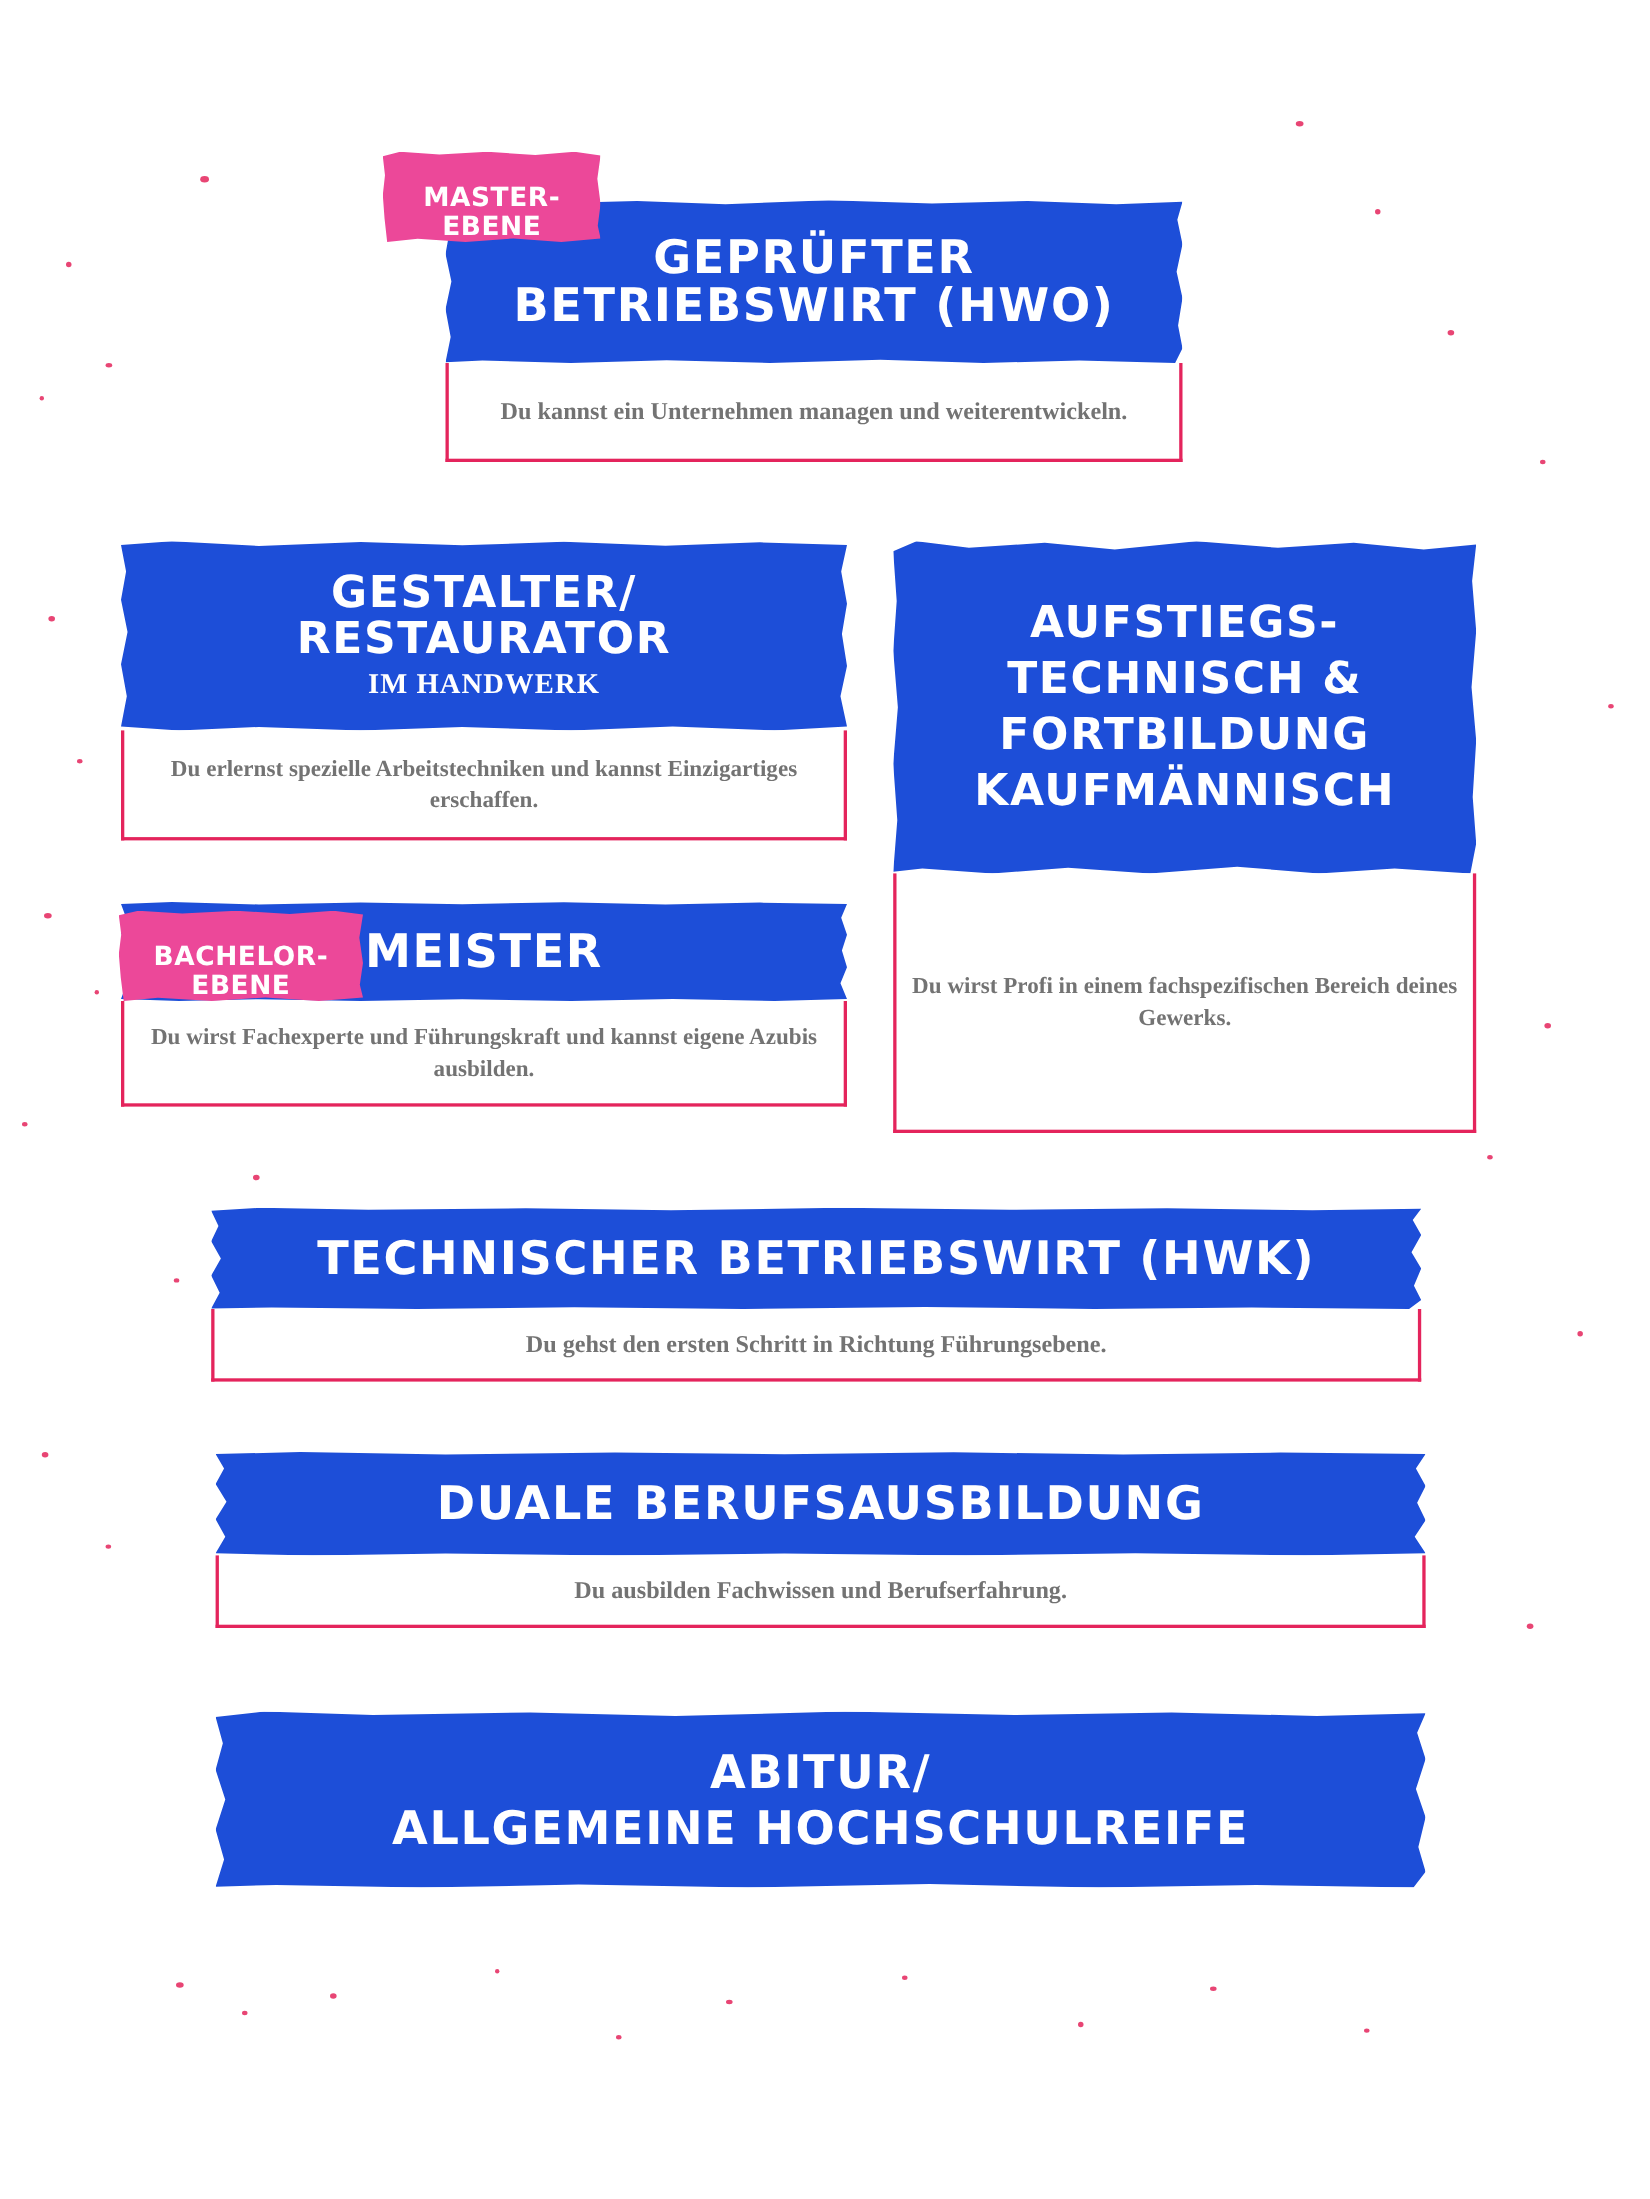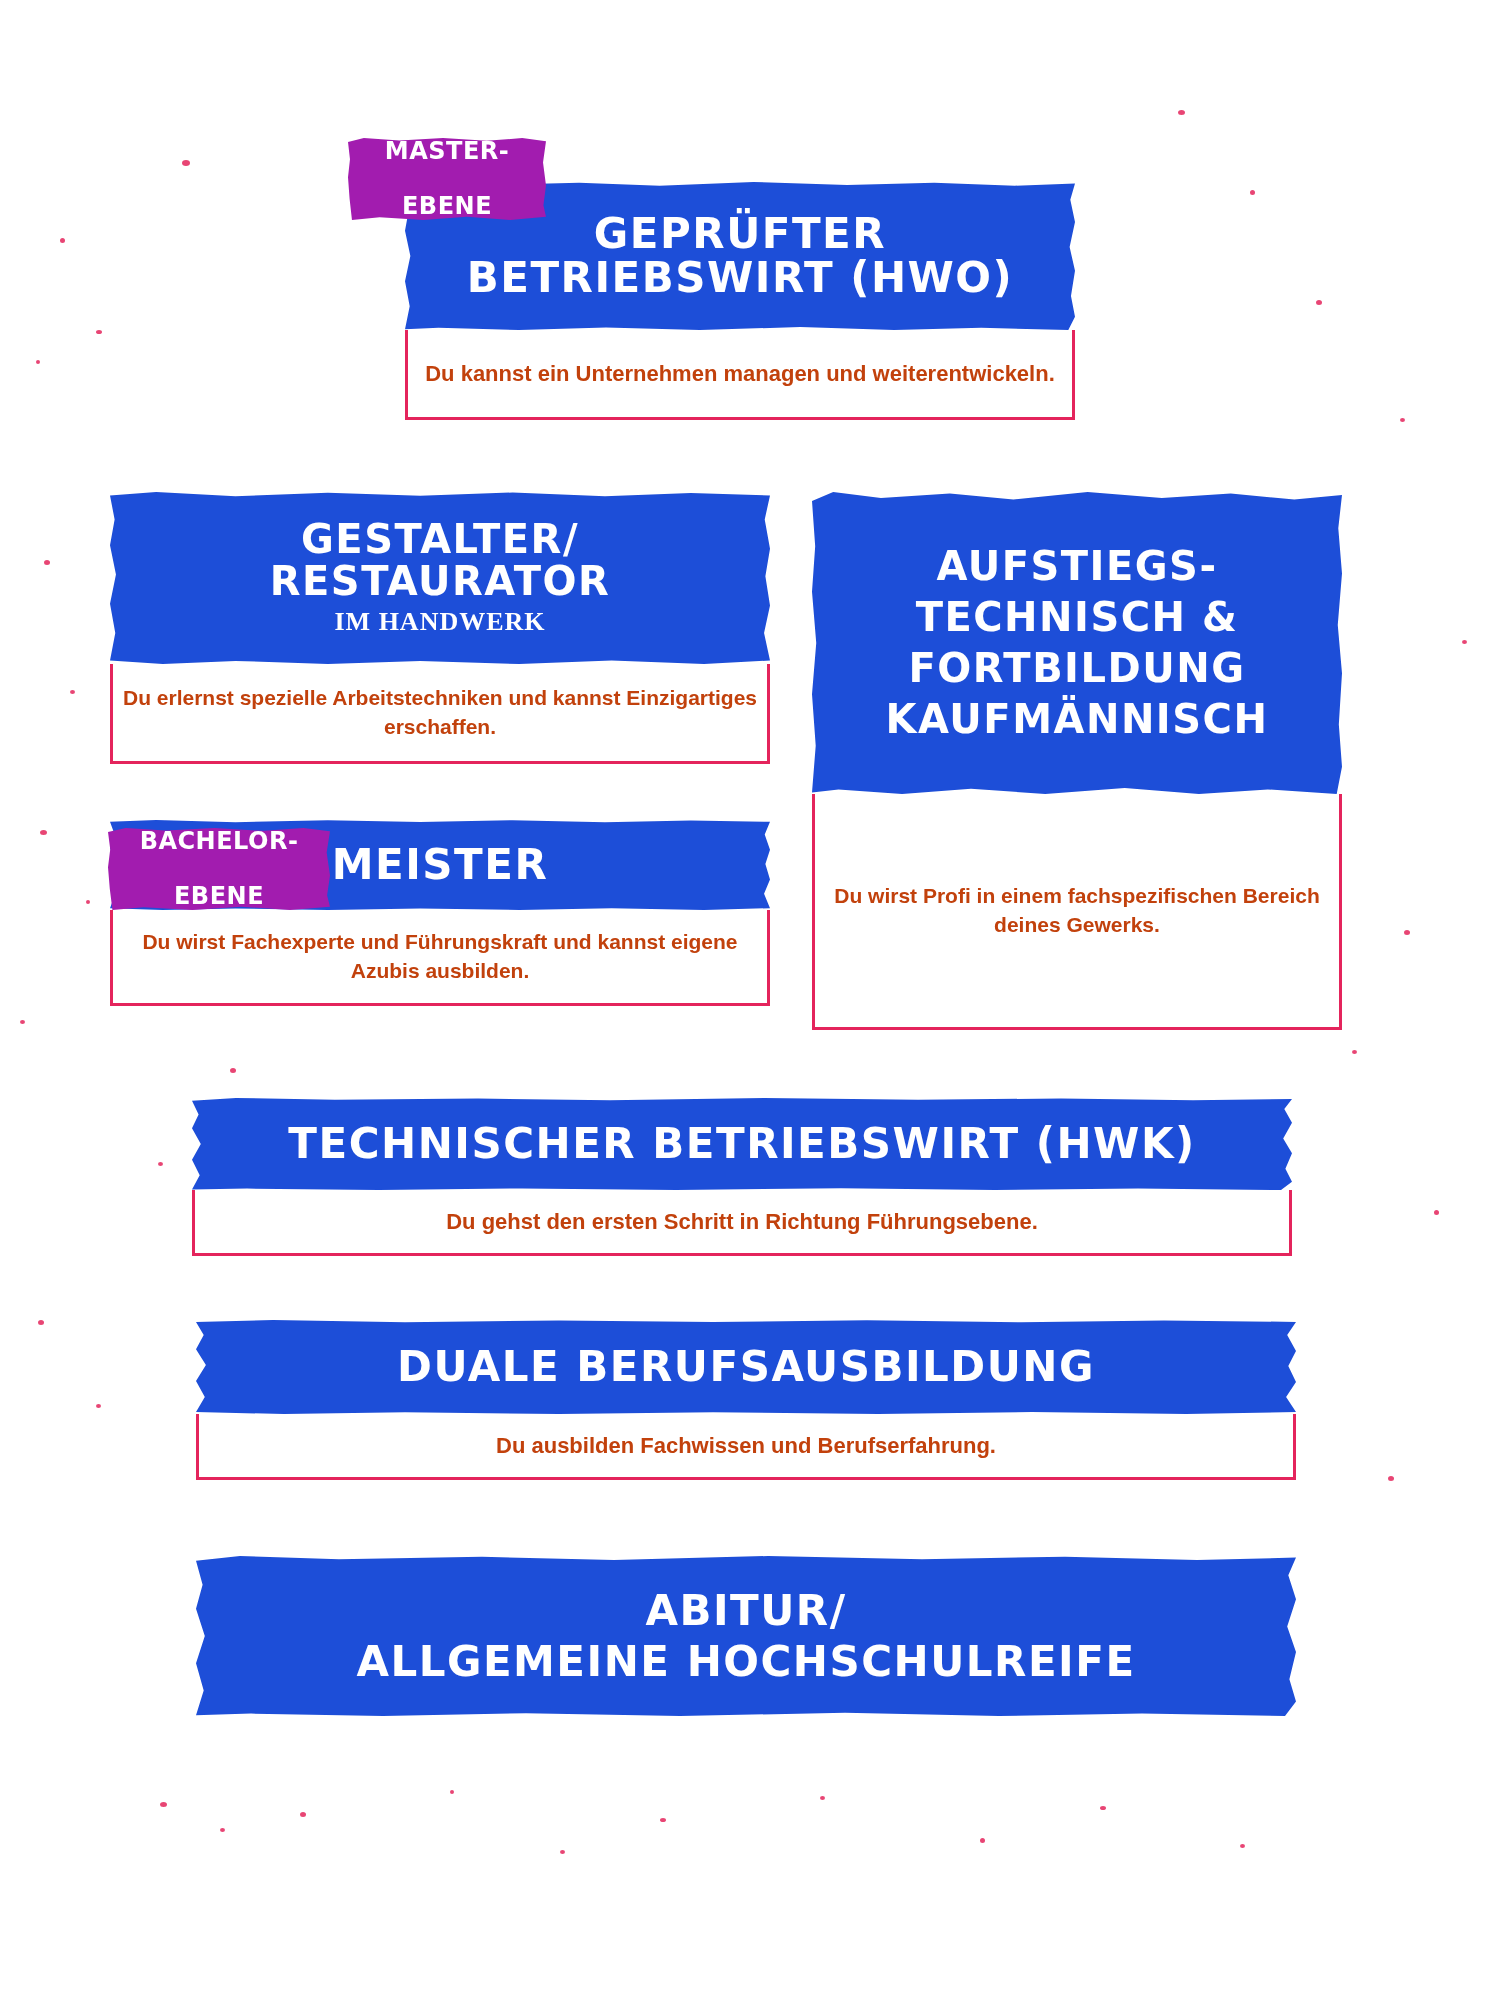--- a/index.html
+++ b/index.html
@@ -62,49 +62,49 @@
     font-family: Liberation Serif, serif;
     font-weight: bold;
     letter-spacing: 1px;
     text-transform: uppercase;
     margin-top: 4px;
   }
   .desc {
     background: #ffffff;
     border: 3px solid #e4245c;
     border-top: none;
-    color: #c2410c;
-    font-family: Liberation Sans, sans-serif;
+    color: #737373;
+    font-family: Liberation Serif, serif;
     font-weight: bold;
     text-align: center;
     display: flex;
     align-items: center;
     justify-content: center;
     box-sizing: border-box;
     line-height: 1.35;
     padding: 6px 0;
   }
 
   
   .rough-a { clip-path: polygon(0% 3%, 4% 0%, 13% 2%, 26% 0.5%, 38% 2.5%, 52% 0%, 66% 2%, 79% 0.5%, 91% 2.5%, 100% 1%, 99.3% 12%, 100% 27%, 99.2% 44%, 100% 60%, 99.4% 77%, 100% 91%, 99% 100%, 86% 98.5%, 73% 100%, 59% 98%, 44% 100%, 30% 98.3%, 17% 100%, 5% 98.5%, 0% 99.5%, 0.7% 84%, 0% 67%, 0.8% 50%, 0% 33%, 0.6% 18%); }
   .rough-b { clip-path: polygon(0% 2%, 7% 0%, 19% 2.5%, 33% 0.4%, 47% 2.2%, 61% 0.3%, 75% 2.4%, 88% 0.6%, 100% 2%, 99.2% 16%, 100% 33%, 99.3% 49%, 100% 66%, 99.1% 82%, 100% 98%, 90% 100%, 76% 98%, 62% 100%, 47% 98.2%, 33% 100%, 19% 98.2%, 8% 100%, 0% 98%, 0.8% 82%, 0% 65%, 0.9% 48%, 0% 31%, 0.7% 16%); }
 
   
   .tag {
     position: absolute;
-    background: #a21caf;
+    background: #ec4899;
     color: #ffffff;
     font-family: "DejaVu Sans", sans-serif;
     font-weight: bold;
     text-transform: uppercase;
     letter-spacing: .5px;
     text-align: center;
     display: flex;
     flex-direction: column;
-    justify-content: space-between;
+    justify-content: flex-end;
     line-height: 1.12;
     z-index: 6;
     clip-path: polygon(0% 5%, 8% 0%, 26% 3%, 48% 0%, 70% 3.5%, 88% 0%, 100% 4%, 98.5% 30%, 100% 58%, 98.7% 82%, 100% 96%, 82% 100%, 60% 96%, 38% 100%, 16% 96.5%, 2% 100%, 0.8% 74%, 0% 48%, 1% 26%);
   }
 
   
 
   
   #c-hwo        { left: 405px; top: 182px;  width: 670px; }
   #c-hwo .band  { height: 148px; font-size: 0; }

